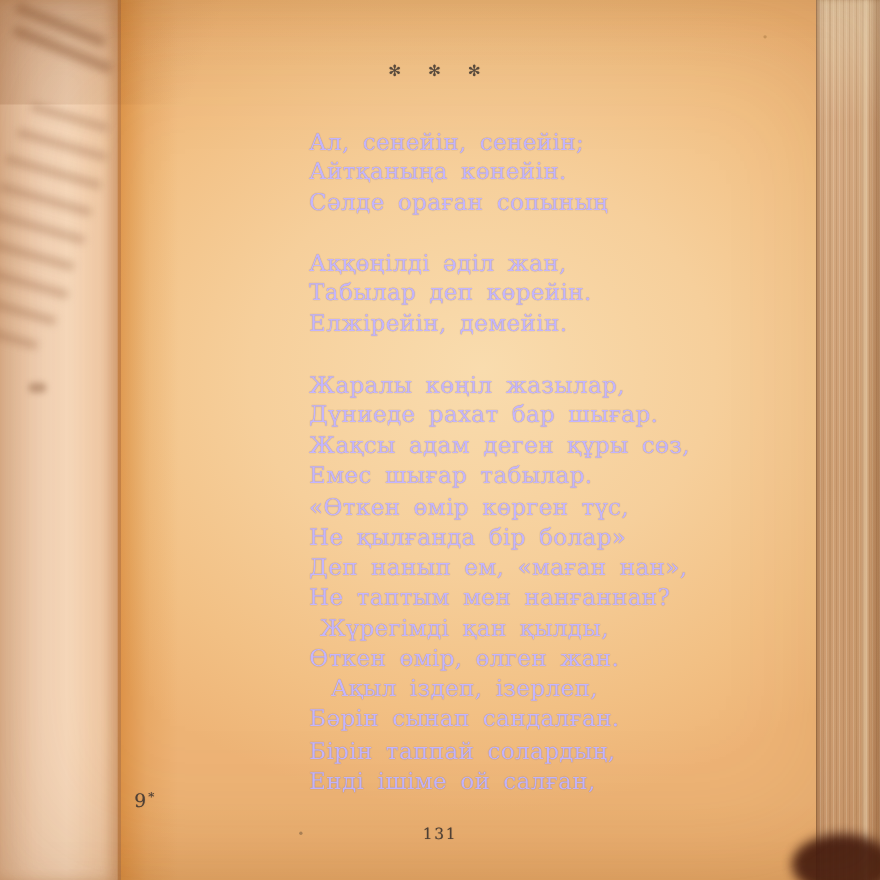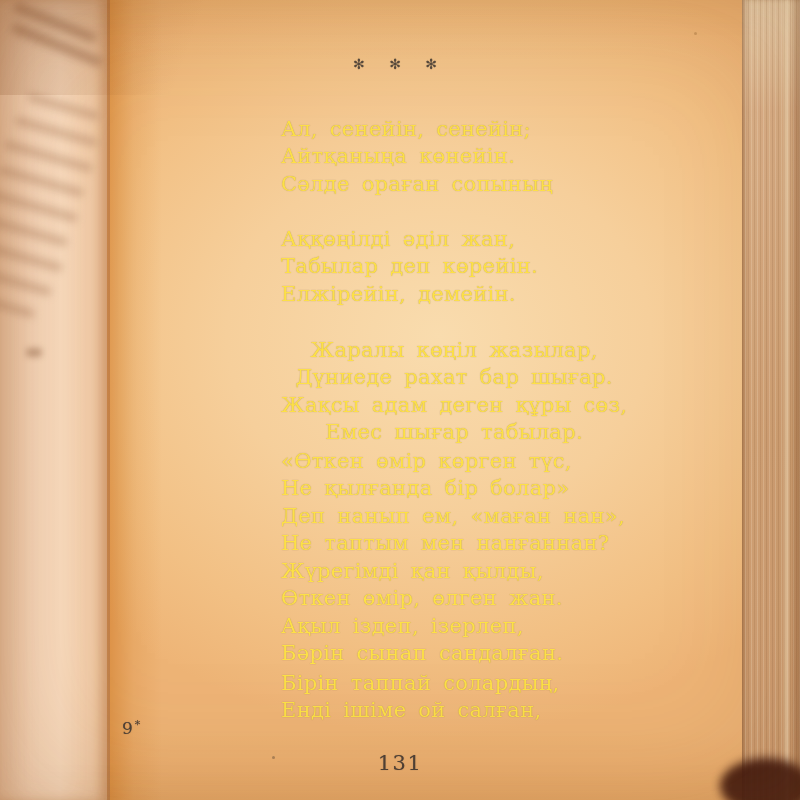--- a/index.html
+++ b/index.html
@@ -43,26 +43,26 @@
   .gutter{position:absolute;left:110px;top:0;width:52px;height:800px;
     background:linear-gradient(90deg,rgba(205,115,25,.48),rgba(205,115,25,.16) 45%,rgba(205,115,25,0));}
   .top-wedge{position:absolute;left:0;top:0;width:300px;height:95px;
     background:linear-gradient(110deg,rgba(120,60,20,.20),rgba(120,60,20,0) 62%);}
 
   
   .poemtext{position:absolute;color:#4e4137;text-shadow:0 0 1px rgba(78,65,55,.45);}
   .separator{top:56px;left:300px;width:200px;text-align:center;font-size:14px;
     letter-spacing:10px;color:#574a3e;}
   .stanza{position:absolute;left:281px;font-size:21px;letter-spacing:.3px;word-spacing:5px;}
-  .stanza .line{height:27.4px;line-height:27.4px;white-space:nowrap;color:#fde047;
+  .stanza .line{height:27.4px;line-height:27.4px;white-space:nowrap;color:#c4b5fd;
     text-shadow:0 0 1px rgba(78,65,55,.45);}
-  .s1{top:116px;} .s2{top:226px;} .s3{top:337px;text-align:center;} .s4{top:448px;} .s5{top:558px;} .s6{top:670px;}
+  .s1{top:116px;} .s2{top:226px;} .s3{top:337px;} .s4{top:448px;} .s5{top:558px;text-align:center;} .s6{top:670px;}
   .sig{top:718px;left:122px;font-size:17px;letter-spacing:1px;}
   .sig-star{font-size:11px;vertical-align:6px;margin-left:1px;}
-  .pagenum{top:751px;left:320px;width:160px;text-align:center;font-size:21px;letter-spacing:1.5px;}
+  .pagenum{top:751px;left:320px;width:160px;text-align:center;font-size:14px;letter-spacing:1.5px;}
   .speck{position:absolute;left:272px;top:756px;width:3px;height:3px;border-radius:50%;
     background:rgba(95,75,55,.45);}
   .speck2{position:absolute;left:694px;top:32px;width:3px;height:3px;border-radius:50%;
     background:rgba(150,100,50,.35);}
 
   
   .fore-edge{position:absolute;left:742px;top:0;width:58px;height:800px;
     background:linear-gradient(180deg,#ecd2ae 0%,#dcb28a 14%,#d3a478 55%,#cf9e72 100%);
     box-shadow:inset 4px 0 5px -1px rgba(130,80,40,.45);}
   .fore-edge::before{content:"";position:absolute;inset:0;

